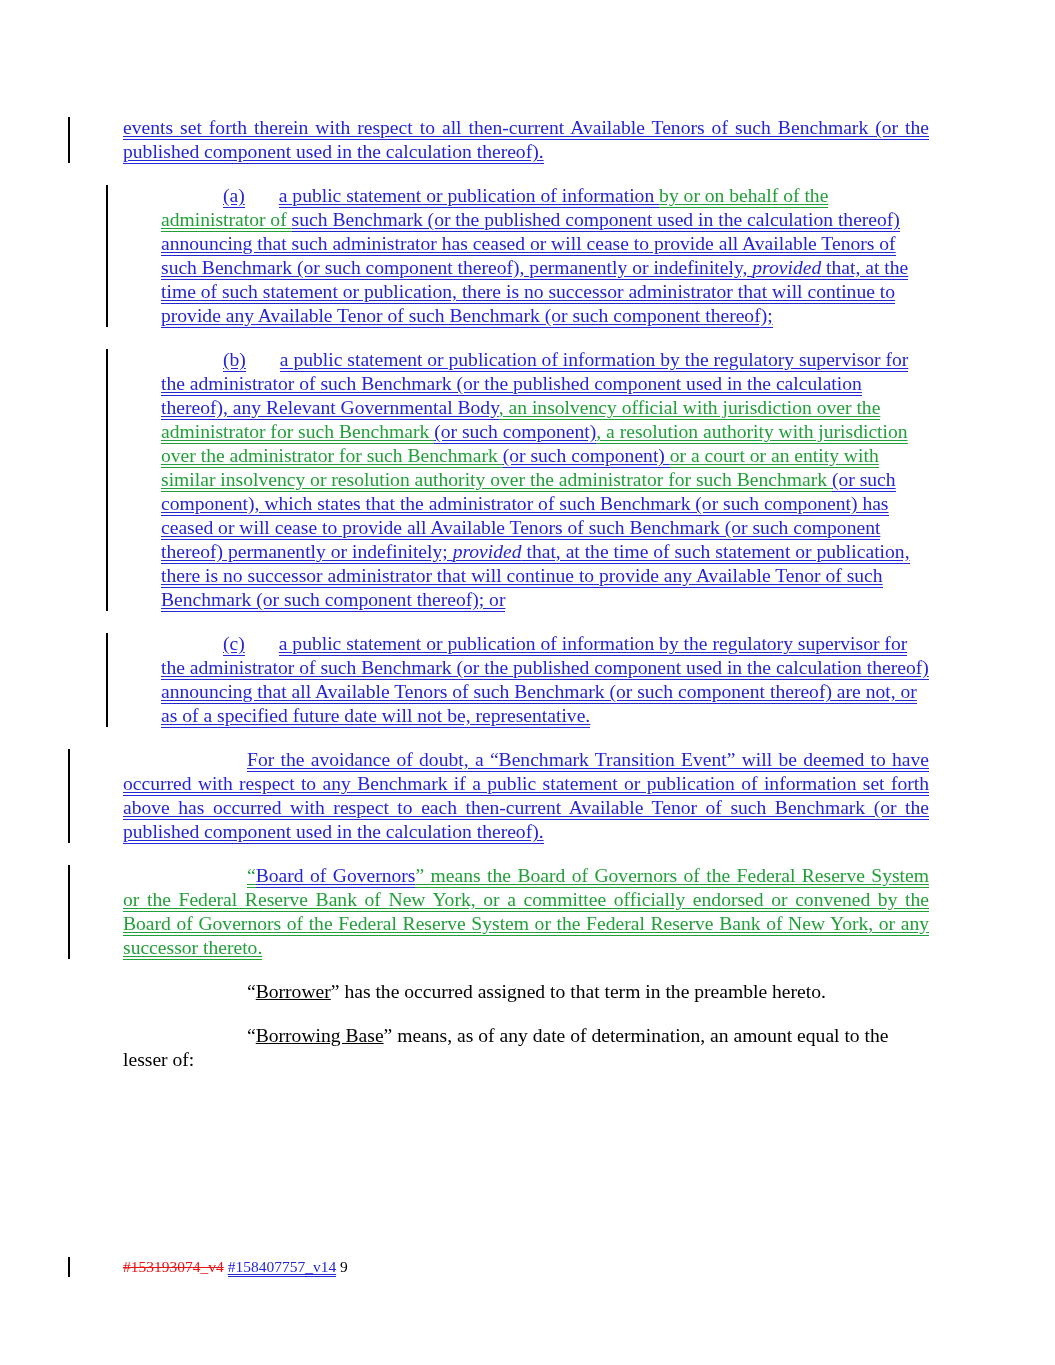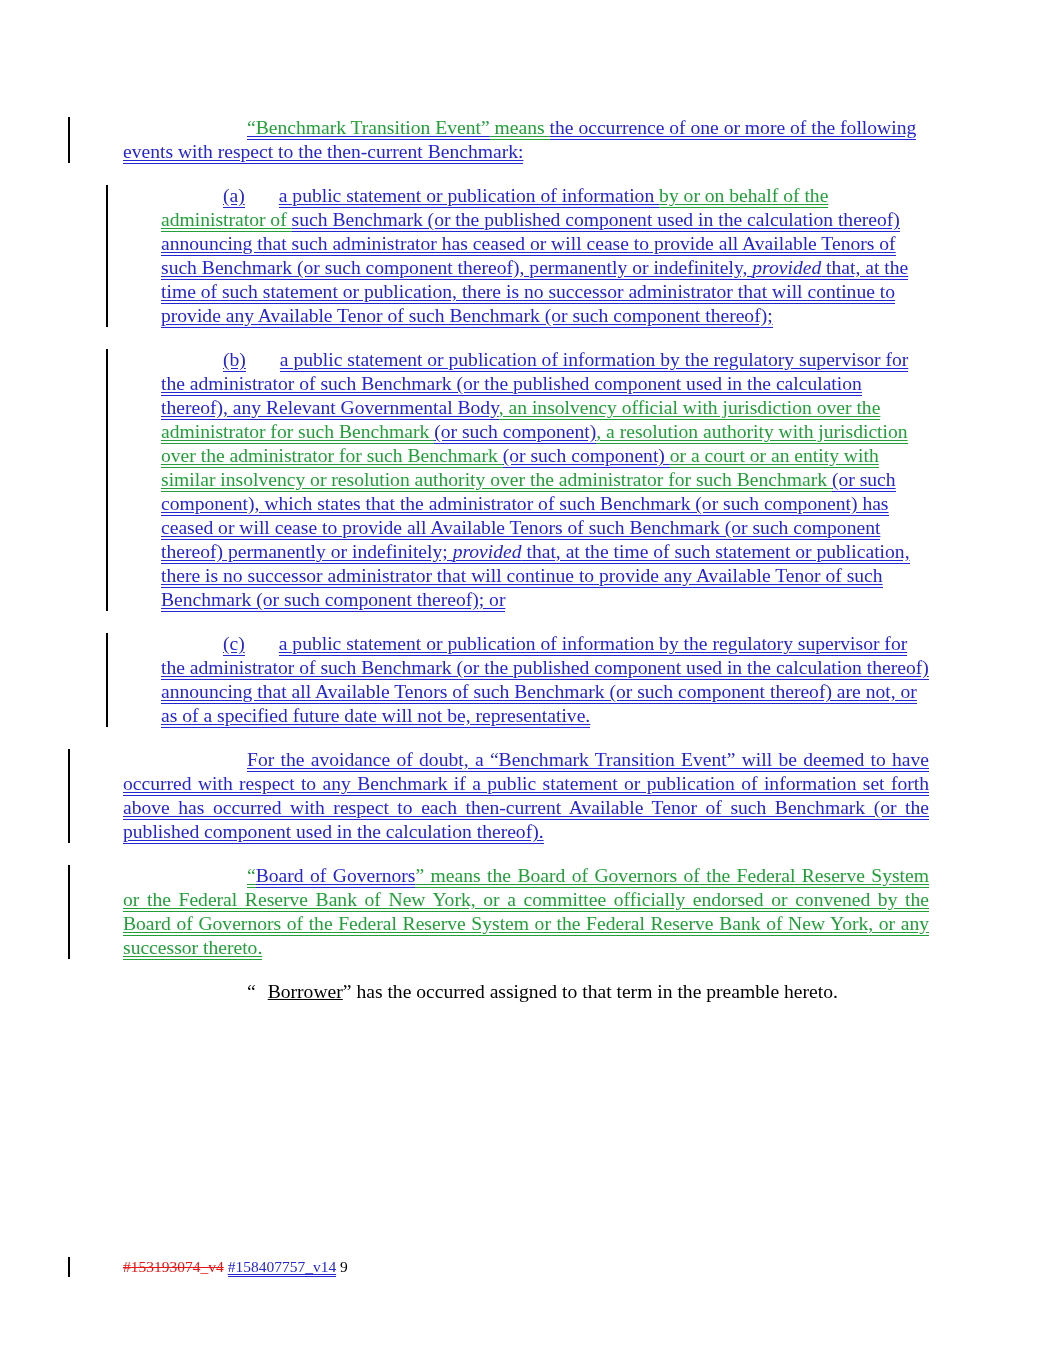--- a/index.html
+++ b/index.html
@@ -37,43 +37,44 @@
     padding-bottom: 1px;
   }
   .ins-g {
     color: var(--c-green, #21a038);
     text-decoration: underline;
     text-underline-offset: 2px;
     border-bottom: 1.5px solid var(--c-green, #21a038);
     padding-bottom: 1px;
   }
   .txt-k { color: var(--c-black, #000); }
-  .term { text-decoration: underline; margin-left: 12px; }
+  .term { text-decoration: underline; }
   .it { font-style: italic; }
   .del-r { color: var(--c-red, #e81313); text-decoration: line-through; }
   .tab { display: inline-block; width: 34px; border: none !important; text-decoration: none; }
   .doc-footer {
     position: absolute;
     left: 123px; top: 1256px;
     font-size: 15.5px;
     line-height: 22px;
   }
   .doc-footer .ins-b { border-bottom-width: 1px; padding-bottom: 0.5px; text-align: right; }
 </style>
 </head>
 <body>
 
 <div class="doc-body">
-    <div class="para p-indent"><span class="change-bar"></span><span class="ins-g" style="text-decoration-color: rgb(37, 37, 210); border-bottom-color: rgb(37, 37, 210);">“Benchmark Transition Event”</span><span class="ins-g"> means </span><span class="ins-b">the occurrence of one or more of the following events with respect to the then-current Benchmark:</span></div>
+    <div class="para p-justify"><span class="change-bar"></span><span class="ins-b">events set forth therein with respect to all then-current Available Tenors of such Benchmark (or the published component used in the calculation thereof).</span></div>
     <div class="para p-list"><span class="change-bar"></span><span class="ins-b">(a)</span><span class="tab"></span><span class="ins-b">a public statement or publication of information </span><span class="ins-g">by or on behalf of the administrator of </span><span class="ins-b">such Benchmark (or the published component used in the calculation thereof) announcing that such administrator has ceased or will cease to provide all Available Tenors of such Benchmark (or such component thereof), permanently or indefinitely, </span><span class="ins-b it">provided</span><span class="ins-b"> that, at the time of such statement or publication, there is no successor administrator that will continue to provide any Available Tenor of such Benchmark (or such component thereof);</span></div>
     <div class="para p-list"><span class="change-bar"></span><span class="ins-b">(b)</span><span class="tab"></span><span class="ins-b">a public statement or publication of information by the regulatory supervisor for the administrator of such Benchmark (or the published component used in the calculation thereof), any Relevant Governmental Body</span><span class="ins-g">, an insolvency official with jurisdiction over the administrator for such Benchmark </span><span class="ins-b">(or such component)</span><span class="ins-g">, a resolution authority with jurisdiction over the administrator for such Benchmark </span><span class="ins-b">(or such component) </span><span class="ins-g">or a court or an entity with similar insolvency or resolution authority over the administrator for such Benchmark </span><span class="ins-b">(or such component), which states that the administrator of such Benchmark (or such component) has ceased or will cease to provide all Available Tenors of such Benchmark (or such component thereof) permanently or indefinitely; </span><span class="ins-b it">provided</span><span class="ins-b"> that, at the time of such statement or publication, there is no successor administrator that will continue to provide any Available Tenor of such Benchmark (or such component thereof); or</span></div>
     <div class="para p-list"><span class="change-bar"></span><span class="ins-b">(c)</span><span class="tab"></span><span class="ins-b">a public statement or publication of information by the regulatory supervisor for the administrator of such Benchmark (or the published component used in the calculation thereof) announcing that all Available Tenors of such Benchmark (or such component thereof) are not, or as of a specified future date will not be, representative.</span></div>
     <div class="para p-indent p-justify"><span class="change-bar"></span><span class="ins-b">For the avoidance of doubt, a “Benchmark Transition Event” will be deemed to have occurred with respect to any Benchmark if a public statement or publication of information set forth above has occurred with respect to each then-current Available Tenor of such Benchmark (or the published component used in the calculation thereof).</span></div>
     <div class="para p-indent p-justify"><span class="change-bar"></span><span class="ins-g">“</span><span class="ins-b">Board of Governors</span><span class="ins-g">” means the Board of Governors of the Federal Reserve System or the Federal Reserve Bank of New York, or a committee officially endorsed or convened by the Board of Governors of the Federal Reserve System or the Federal Reserve Bank of New York, or any successor thereto.</span></div>
     <div class="para p-indent"><span class="txt-k">“</span><span class="txt-k term">Borrower</span><span class="txt-k">” has the occurred assigned to that term in the preamble hereto.</span></div>
+    <div class="para p-indent"><span class="txt-k">“</span><span class="txt-k term">Borrowing Base</span><span class="txt-k">” means, as of any date of determination, an amount equal to the lesser of:</span></div>
   </div>
 
 <div class="doc-footer para">
   <span class="change-bar"></span>
   <span class="del-r">#153193074_v4</span>
    <span class="ins-b">#158407757_v14</span>
    <span class="txt-k">9</span>
 </div>
 
 </body></html>

